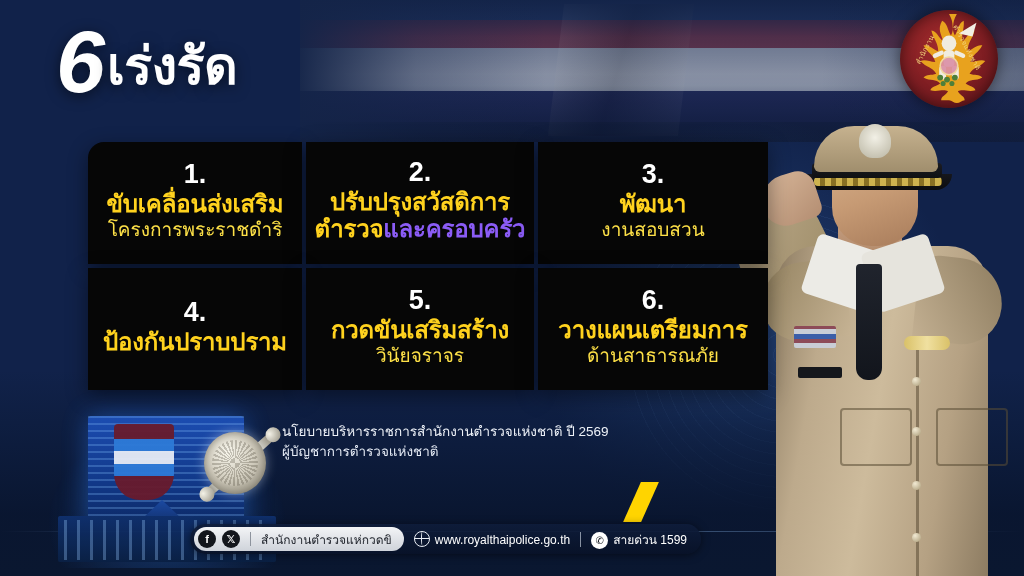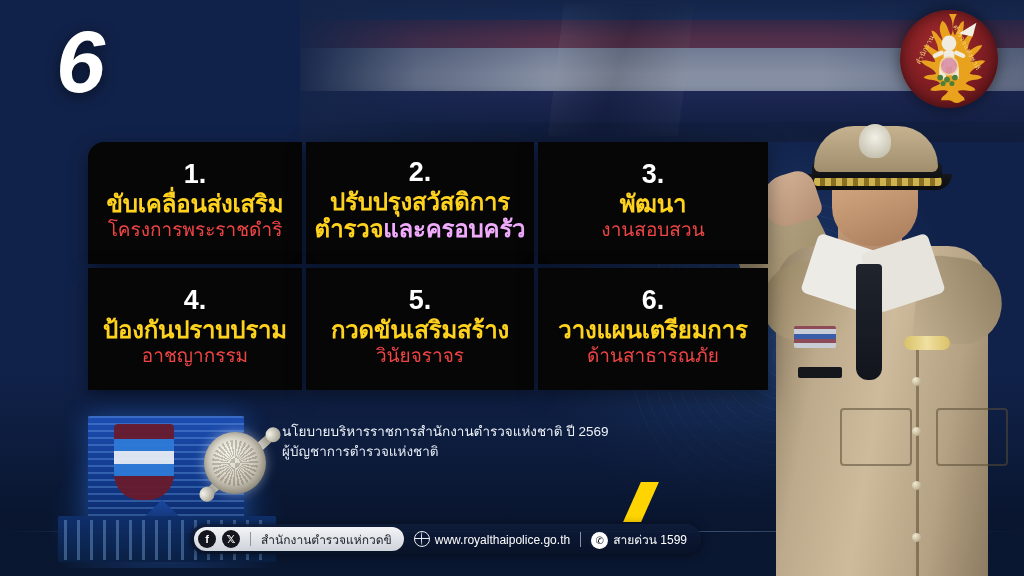--- a/index.html
+++ b/index.html
@@ -101,23 +101,23 @@
     text-align:center;padding:6px 8px 10px;
     box-shadow:0 6px 20px rgba(0,0,0,.45);
   }
   .grid .card:nth-child(1){border-top-left-radius:16px;}
   .card .no{
     color:#ffffff;font-size:27px;font-weight:700;line-height:1;margin-bottom:3px;
   }
   .card .head{
     color:#ffd21e;font-size:24px;font-weight:700;line-height:1.12;letter-spacing:-.2px;
   }
-  .card .head .plain{color:#f0abfc;font-weight:700;}
+  .card .head .plain{color:#8b5cf6;font-weight:700;}
   .card .sub{
-    color:#ef4444;font-size:19px;font-weight:400;line-height:1.2;margin-top:1px;
+    color:#fde047;font-size:19px;font-weight:400;line-height:1.2;margin-top:1px;
   }
 
   
   .officer{position:absolute;right:0;bottom:0;width:296px;height:576px;}
   .of-body{
     position:absolute;left:48px;bottom:0;width:212px;height:330px;
     background:linear-gradient(100deg,#8e7d63 0%,#bdaa8c 22%,#cdbb9c 48%,#b5a183 76%,#8d7c62 100%);
     border-radius:40px 40px 0 0;
   }
   .of-shoulderL{position:absolute;left:34px;bottom:236px;width:86px;height:78px;background:linear-gradient(120deg,#92815f,#c6b394);border-radius:46px 20px 0 40px;transform:rotate(-6deg);}
@@ -275,20 +275,21 @@
     <div class="of-cap"></div>
     <div class="of-badge"></div>
     <div class="of-hand"></div>
     <div class="of-wing"></div>
     <div class="of-ribbon"></div>
     <div class="of-nameplate"></div>
   </div>
 
   <div class="title">
     <span class="num">6</span>
+    <span class="word">เร่งรัด</span>
   </div>
 
   <div class="emblem">
     <svg class="flames" viewBox="0 0 100 100" aria-hidden="true">
       <g fill="#e8a21e">
         <path d="M50 4c6 10 2 15 6 22 4-6 3-12 9-15 1 9-3 13-1 21 5-4 6-10 12-11-2 9-7 12-7 21 6-2 9-7 15-6-4 8-10 9-12 17 6 0 10-3 15-1-6 7-12 6-16 13 5 2 10 0 13 4-7 4-13 1-17 6 4 3 9 3 10 7-8 2-13-2-18 1 2 4 7 5 7 9H66c-3 0-5 3-8 3-3 0-5-3-8-3h-8c0-4 5-5 7-9-5-3-10 1-18-1 1-4 6-4 10-7-4-5-10-2-17-6 3-4 8-2 13-4-4-7-10-6-16-13 5-2 9 1 15 1-2-8-8-9-12-17 6-1 9 4 15 6 0-9-5-12-7-21 6 1 7 7 12 11-2-8-6-12-1-21 6 3 5 9 9 15 4-7 0-12 6-22z"></path>
       </g>
       <g fill="#f0ece0">
         <ellipse cx="50" cy="34" rx="7.5" ry="8"></ellipse>
         <rect x="44.5" y="41" width="11" height="17" rx="4"></rect>
@@ -331,21 +332,20 @@
 
     <div class="card">
       <div class="no">3.</div>
       <div class="head">พัฒนา</div>
       <div class="sub">งานสอบสวน</div>
     </div>
 
     <div class="card">
       <div class="no">4.</div>
       <div class="head">ป้องกันปราบปราม</div>
-      <div class="sub">อาชญากรรม</div>
     </div>
 
     <div class="card">
       <div class="no">5.</div>
       <div class="head">กวดขันเสริมสร้าง</div>
       <div class="sub">วินัยจราจร</div>
     </div>
 
     <div class="card">
       <div class="no">6.</div>

